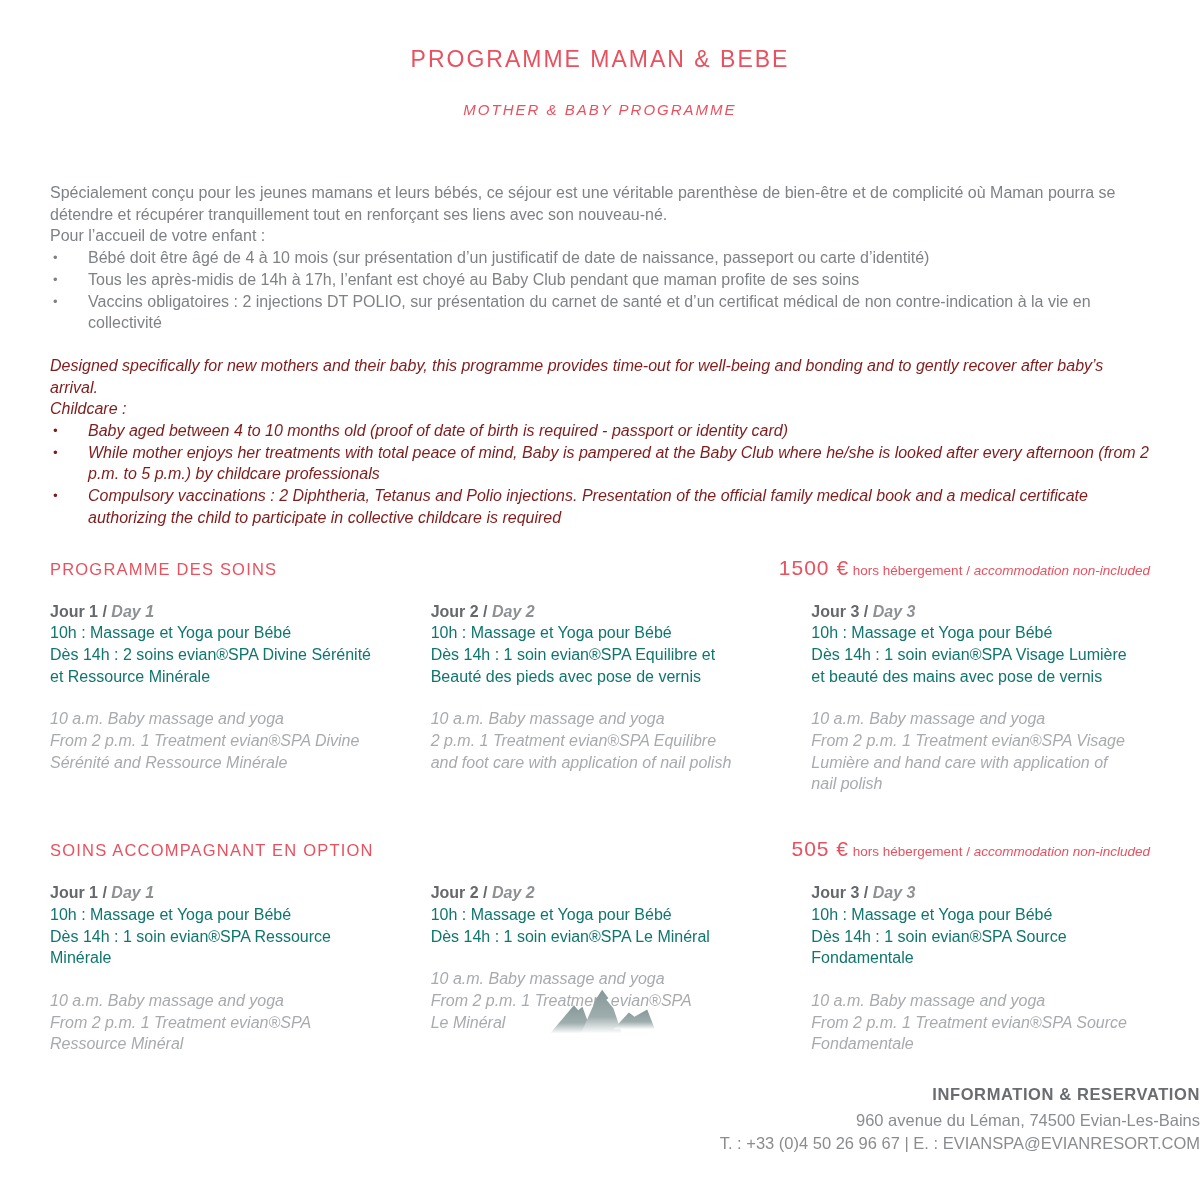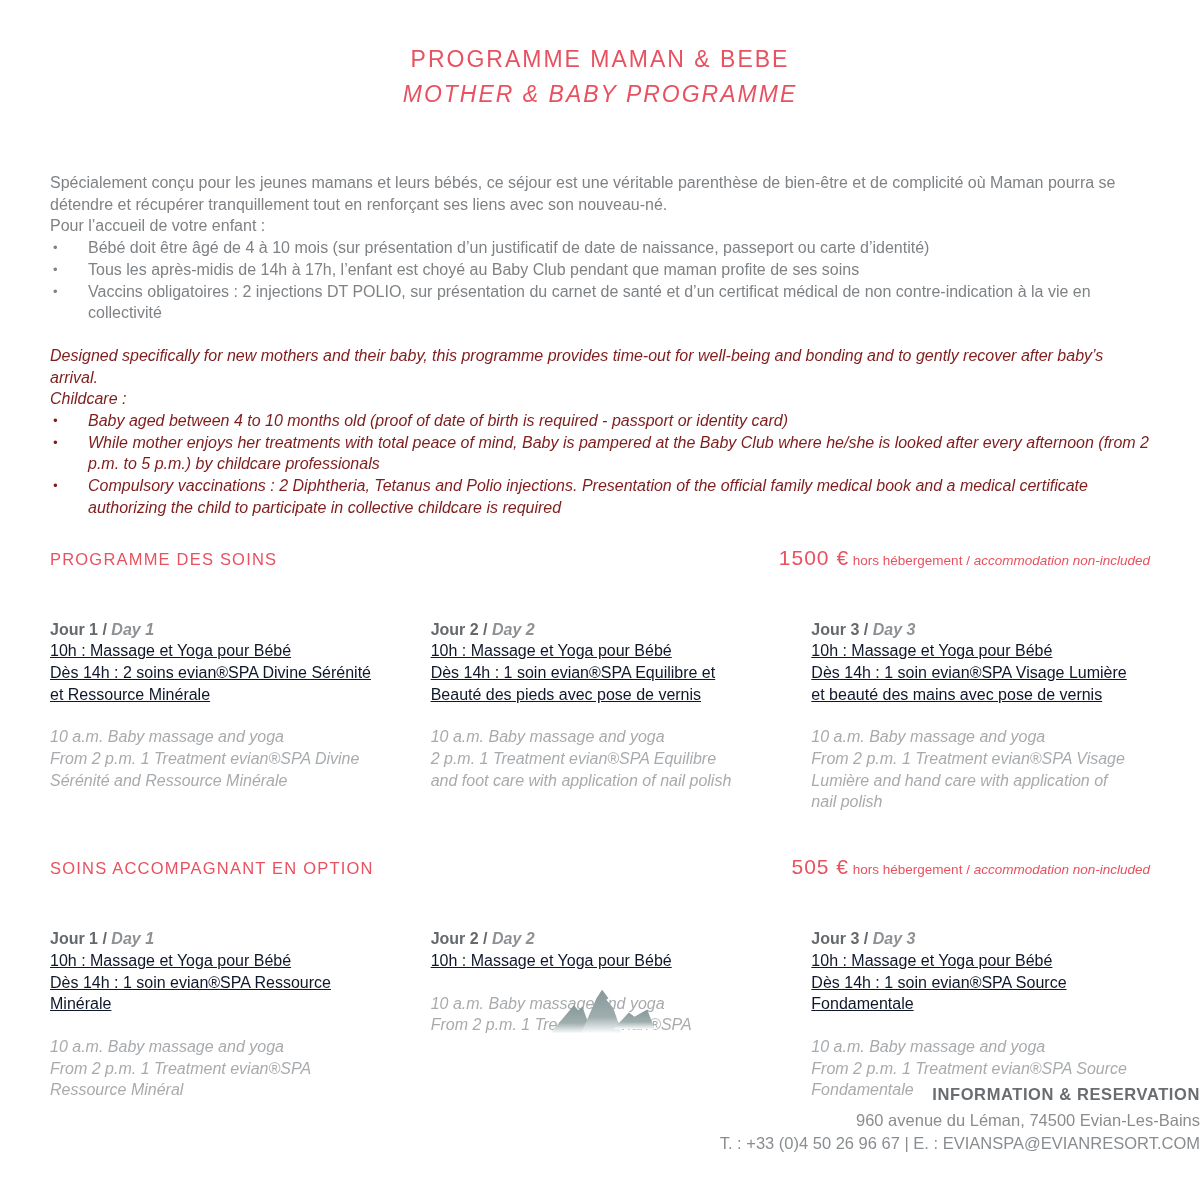--- a/index.html
+++ b/index.html
@@ -12,21 +12,21 @@
   }
   .page { position: relative; width: 1200px; height: 922px; padding: 0 50px; }
 
   
   .header { text-align: center; padding-top: 46px; }
   .title-fr {
     font-size: 23px; font-weight: 400; letter-spacing: 2px;
     color: var(--accent);
   }
   .title-en {
-    margin-top: 8px; font-size: 23px; font-weight: 400; font-style: italic;
+    margin-top: 28px; font-size: 15px; font-weight: 400; font-style: italic;
     letter-spacing: 2px; color: var(--accent);
   }
 
   
   .intro { font-size: 16px; line-height: 21.7px; }
   .intro-fr { margin-top: 64px; color: #7f8285; }
   .intro-en { margin-top: 21px; color: #7f1d1d; font-style: italic; }
   .intro ul { list-style: none; }
   .intro li { display: flex; }
   .intro .bullet-dot { width: 38px; flex: 0 0 38px; padding-left: 3px; font-size: 13px; }
@@ -41,25 +41,25 @@
   .section-head.second { margin-top: 42px; }
   .section-title { font-size: 16.5px; letter-spacing: 1.2px; font-weight: 400; }
   .price-group { white-space: nowrap; }
   .price { font-size: 21px; letter-spacing: 1px; }
   .price-note { font-size: 13.5px; }
   .price-note.italic { font-style: italic; }
 
   
   .columns {
     display: grid; grid-template-columns: repeat(3, 1fr); column-gap: 42px;
-    margin-top: 49px; font-size: 16px; line-height: 21.7px;
+    margin-top: 21px; font-size: 16px; line-height: 21.7px;
   }
   .day-title { color: #66696c; font-weight: bold; }
   .day-title .day-en { color: #8e9194; font-style: italic; }
-  .day-lines-fr { color: #0f172a; text-decoration: underline; }
+  .day-lines-fr { color: #0f766e; }
   .day-lines-fr div, .day-lines-en div { white-space: nowrap; }
   .day-lines-en { margin-top: 21px; color: #a8abae; font-style: italic; }
 
   
   .logo-wrap {
     position: absolute; top: 980px; left: 50%; transform: translateX(-50%);
     width: 120px; height: 62px;
   }
 
   
@@ -182,24 +182,26 @@
       <div class="day-lines-en">
           <div>10 a.m. Baby massage and yoga</div>
           <div>From 2 p.m. 1 Treatment evian®SPA</div>
           <div>Ressource Minéral</div>
         </div>
     </div>
     <div class="day-col">
       <div class="day-title"><span>Jour 2 / </span><span class="day-en">Day 2</span></div>
       <div class="day-lines-fr">
           <div>10h : Massage et Yoga pour Bébé</div>
+          <div>Dès 14h : 1 soin evian®SPA Le Minéral</div>
         </div>
       <div class="day-lines-en">
           <div>10 a.m. Baby massage and yoga</div>
           <div>From 2 p.m. 1 Treatment evian®SPA</div>
+          <div>Le Minéral</div>
         </div>
     </div>
     <div class="day-col">
       <div class="day-title"><span>Jour 3 / </span><span class="day-en">Day 3</span></div>
       <div class="day-lines-fr">
           <div>10h : Massage et Yoga pour Bébé</div>
           <div>Dès 14h : 1 soin evian®SPA Source</div>
           <div>Fondamentale</div>
         </div>
       <div class="day-lines-en">

